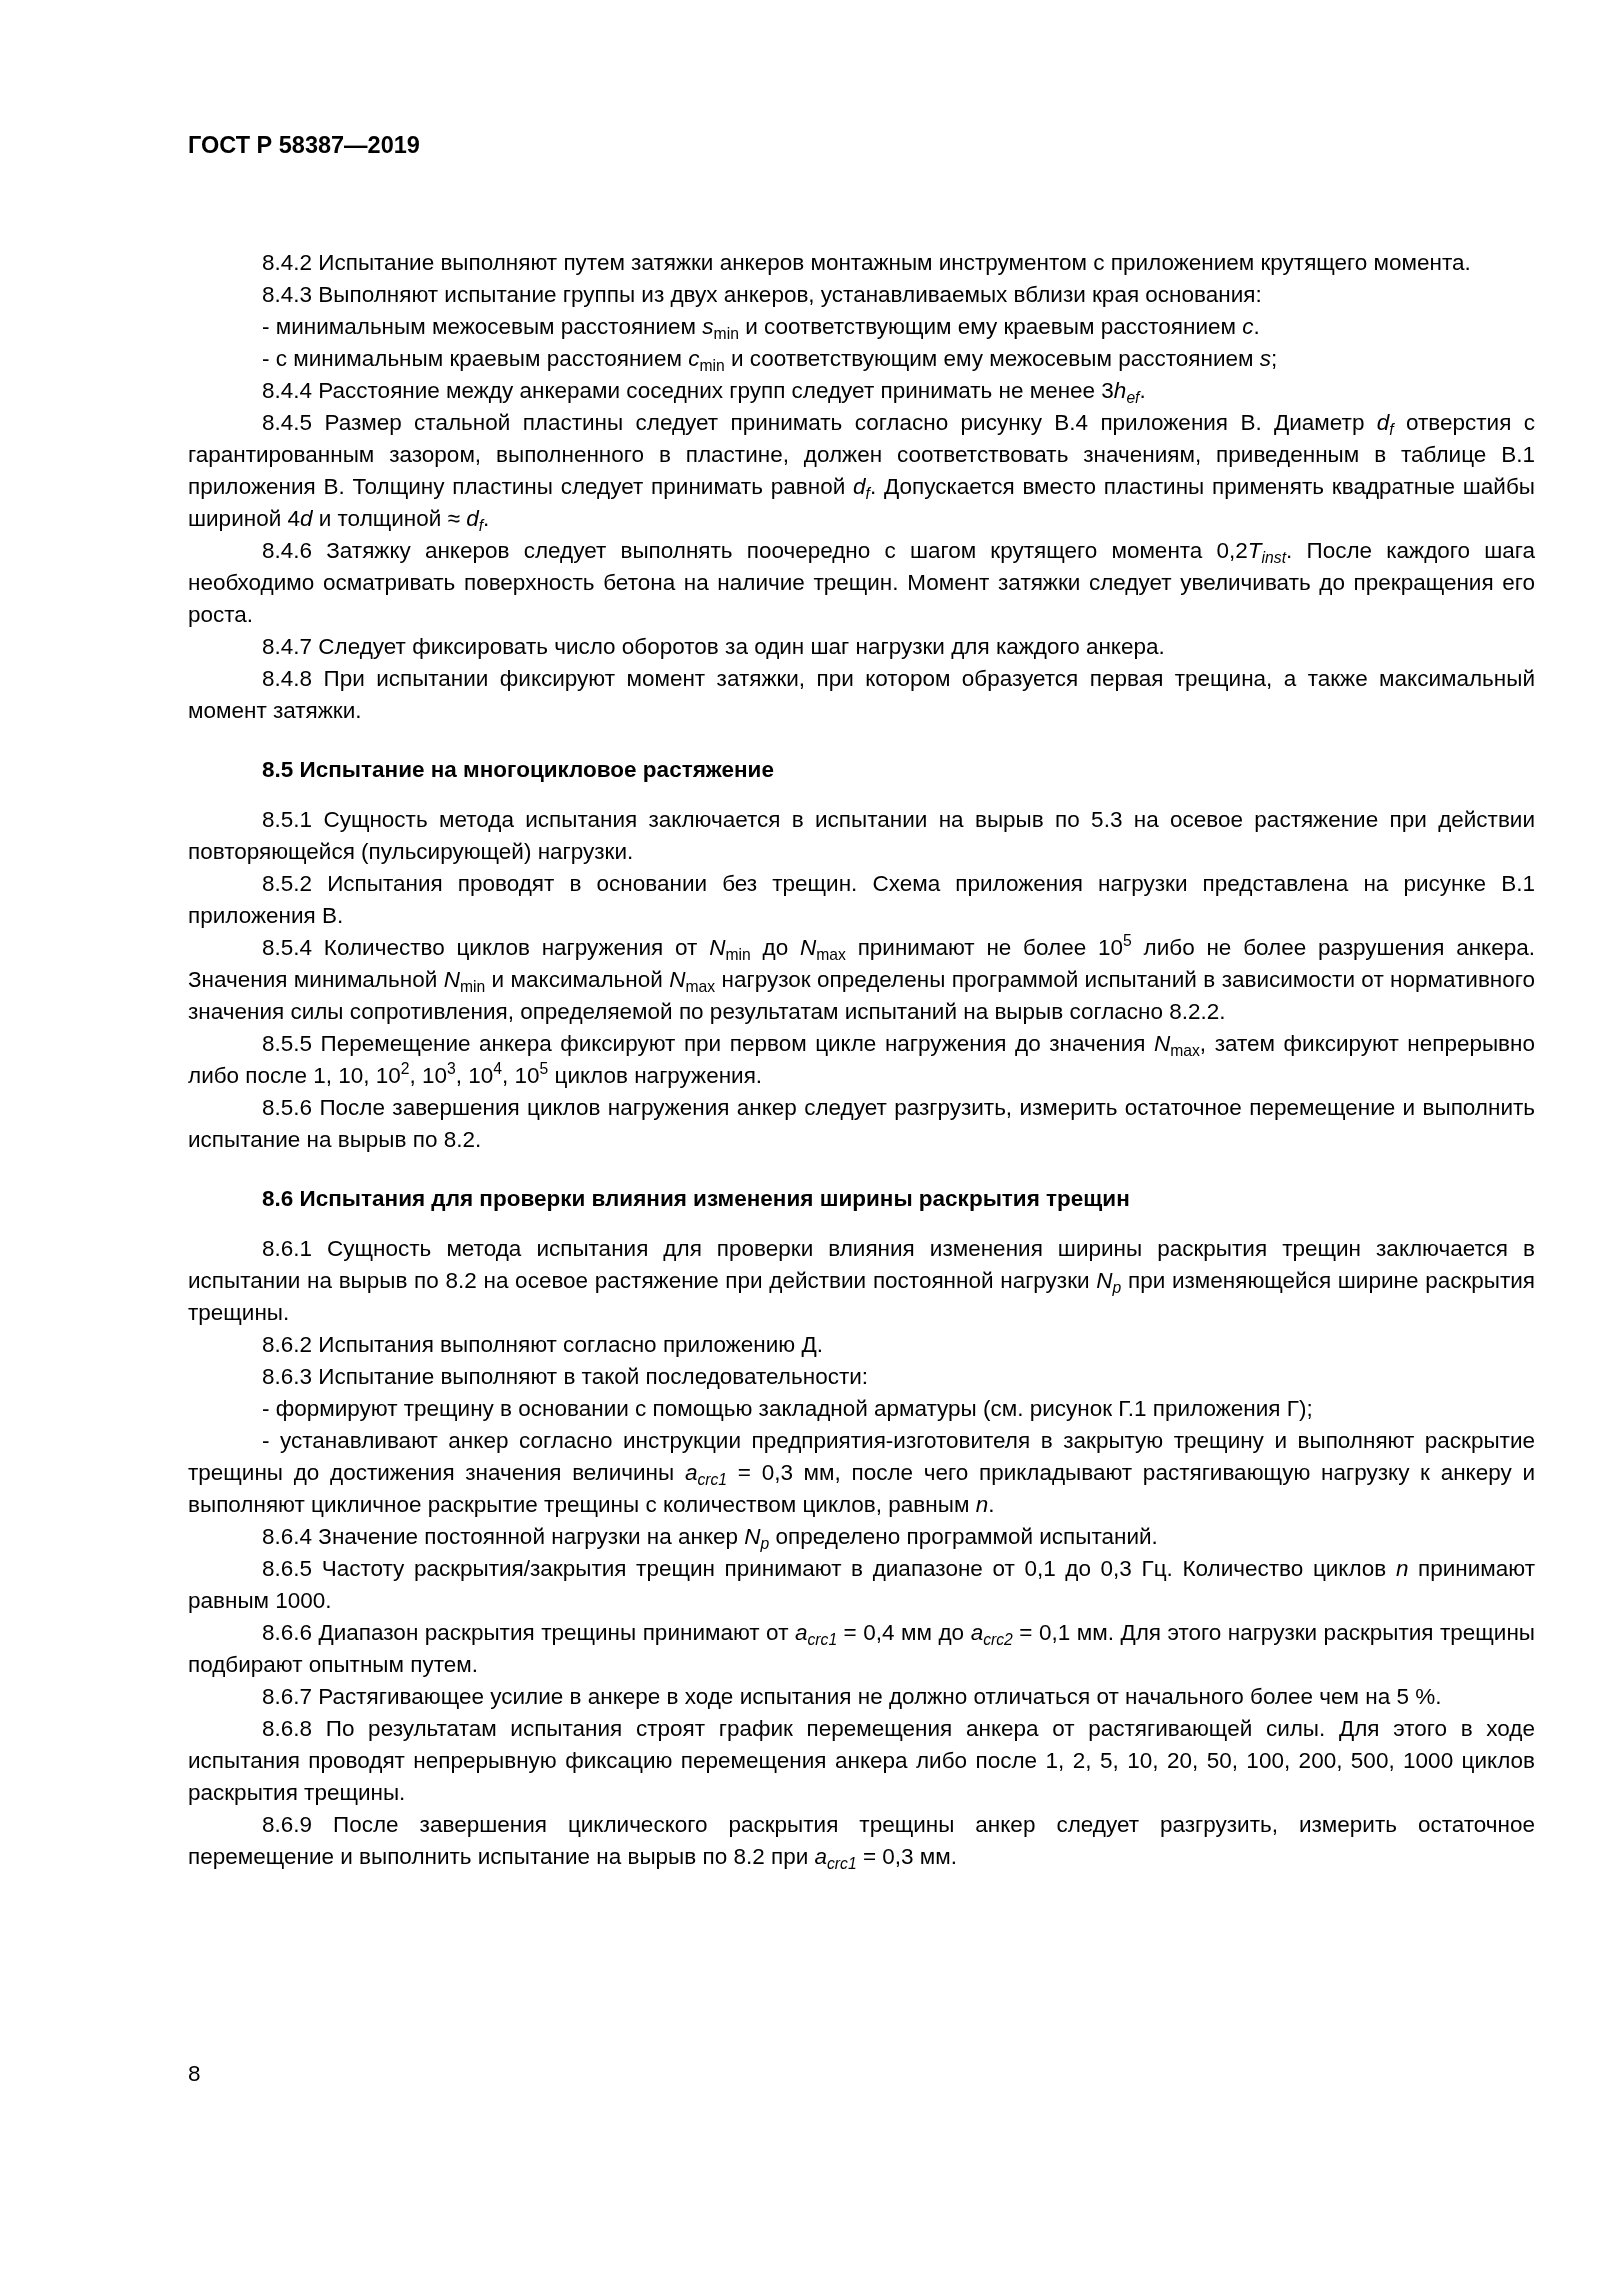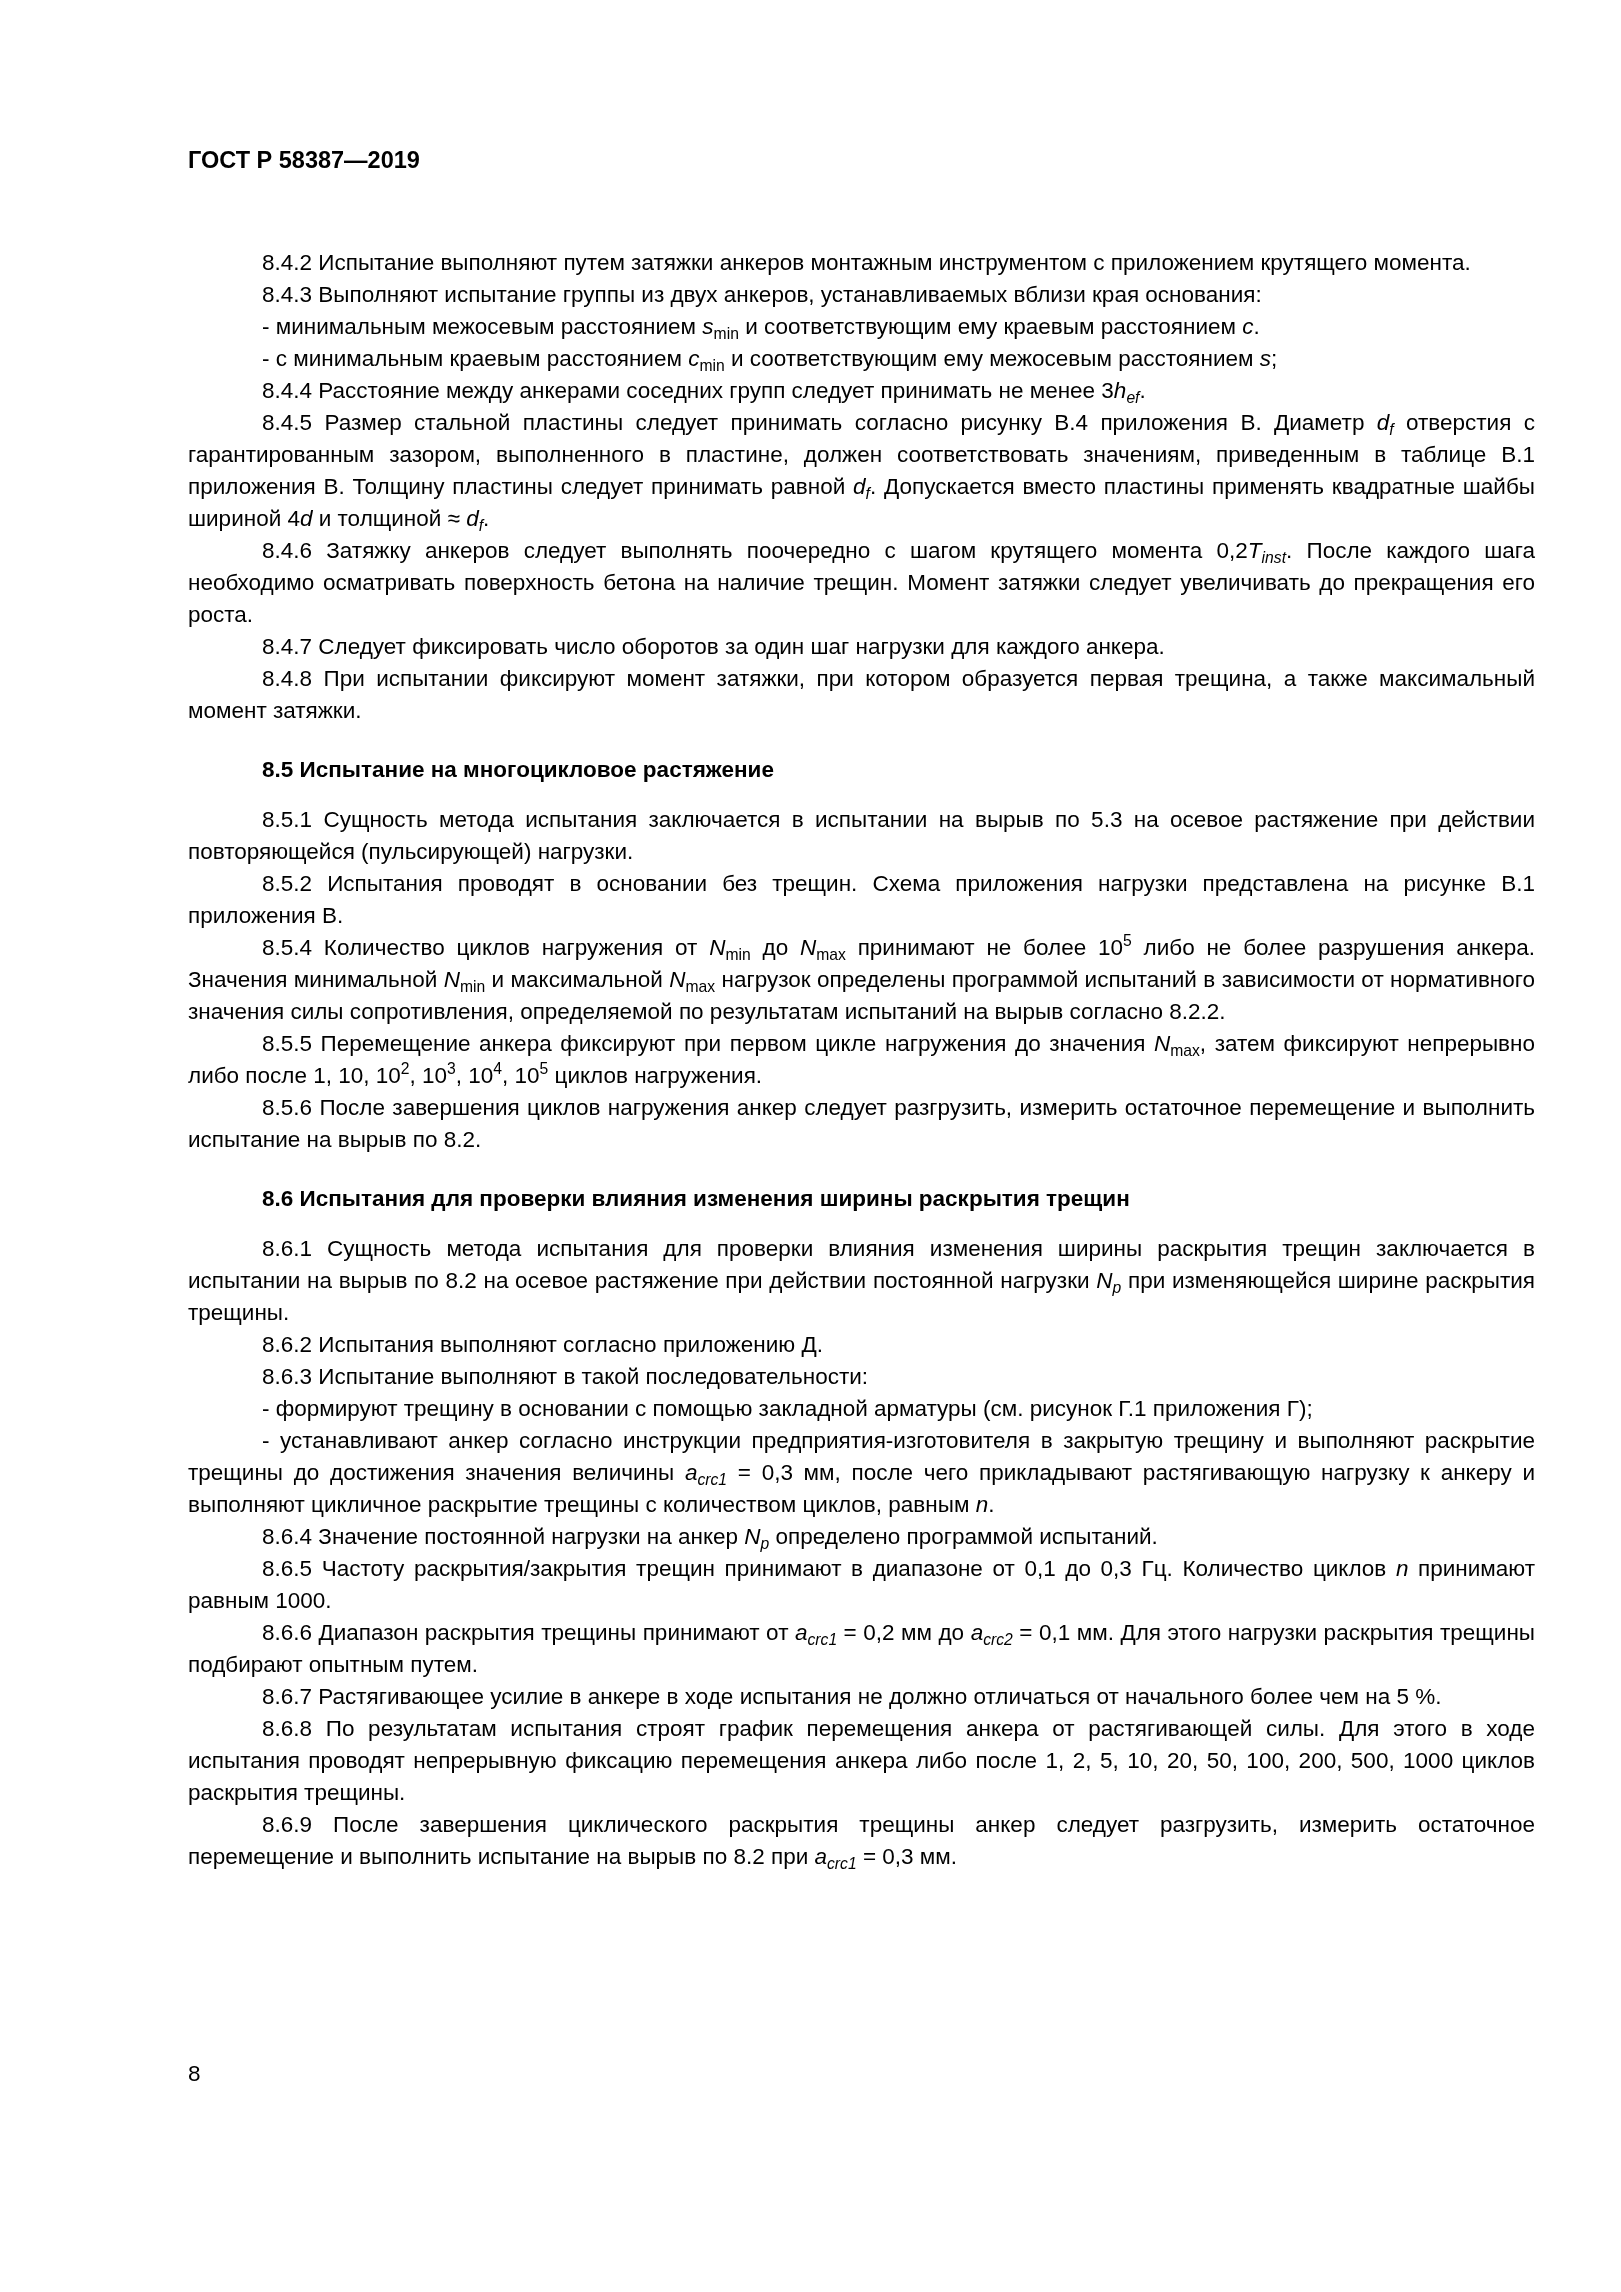--- a/index.html
+++ b/index.html
@@ -8,21 +8,21 @@
     width: 1621px;
     height: 2293px;
     background: #ffffff;
     color: #000000;
     font-family: "Liberation Sans", sans-serif;
     overflow: hidden;
   }
   .doc-header {
     position: absolute;
     left: 188px;
-    top: 147px;
+    top: 132px;
     font-size: 23.5px;
     font-weight: bold;
     white-space: nowrap;
   }
   .doc-body {
     position: absolute;
     left: 188px;
     top: 247px;
     width: 1347px;
     font-size: 22.5px;
@@ -76,21 +76,21 @@
       <p class="body-par"><span class="r-n">8.5.5 Перемещение анкера фиксируют при первом цикле нагружения до значения </span><span class="r-i">N</span><span class="r-s">max</span><span class="r-n">, затем фиксируют непрерывно либо после 1, 10, 10</span><span class="r-sup">2</span><span class="r-n">, 10</span><span class="r-sup">3</span><span class="r-n">, 10</span><span class="r-sup">4</span><span class="r-n">, 10</span><span class="r-sup">5</span><span class="r-n"> циклов нагружения.</span></p>
       <p class="body-par"><span class="r-n">8.5.6 После завершения циклов нагружения анкер следует разгрузить, измерить остаточное пере­мещение и выполнить испытание на вырыв по 8.2.</span></p>
       <p class="sec-heading"><span class="r-n">8.6 Испытания для проверки влияния изменения ширины раскрытия трещин</span></p>
       <p class="body-par"><span class="r-n">8.6.1 Сущность метода испытания для проверки влияния изменения ширины раскрытия трещин заключается в испытании на вырыв по 8.2 на осевое растяжение при действии постоянной нагрузки </span><span class="r-i">N</span><span class="r-si">p</span><span class="r-n"> при изменяющейся ширине раскрытия трещины.</span></p>
       <p class="body-par"><span class="r-n">8.6.2 Испытания выполняют согласно приложению Д.</span></p>
       <p class="body-par"><span class="r-n">8.6.3 Испытание выполняют в такой последовательности:</span></p>
       <p class="body-par"><span class="r-n">- формируют трещину в основании с помощью закладной арматуры (см. рисунок Г.1 приложе­ния Г);</span></p>
       <p class="body-par"><span class="r-n">- устанавливают анкер согласно инструкции предприятия-изготовителя в закрытую трещину и вы­полняют раскрытие трещины до достижения значения величины </span><span class="r-i">a</span><span class="r-si">crc1</span><span class="r-n"> = 0,3 мм, после чего приклады­вают растягивающую нагрузку к анкеру и выполняют цикличное раскрытие трещины с количеством циклов, равным </span><span class="r-i">n</span><span class="r-n">.</span></p>
       <p class="body-par"><span class="r-n">8.6.4 Значение постоянной нагрузки на анкер </span><span class="r-i">N</span><span class="r-si">p</span><span class="r-n"> определено программой испытаний.</span></p>
       <p class="body-par"><span class="r-n">8.6.5 Частоту раскрытия/закрытия трещин принимают в диапазоне от 0,1 до 0,3 Гц. Количество циклов </span><span class="r-i">n</span><span class="r-n"> принимают равным 1000.</span></p>
-      <p class="body-par"><span class="r-n">8.6.6 Диапазон раскрытия трещины принимают от </span><span class="r-i">a</span><span class="r-si">crc1</span><span class="r-n"> = 0,2 мм до </span><span class="r-i">a</span><span class="r-si">crc2</span><span class="r-n"> = 0,1 мм. Для этого на­грузки раскрытия трещины подбирают опытным путем.</span></p>
+      <p class="body-par"><span class="r-n">8.6.6 Диапазон раскрытия трещины принимают от </span><span class="r-i">a</span><span class="r-si">crc1</span><span class="r-n"> = 0,4 мм до </span><span class="r-i">a</span><span class="r-si">crc2</span><span class="r-n"> = 0,1 мм. Для этого на­грузки раскрытия трещины подбирают опытным путем.</span></p>
       <p class="body-par"><span class="r-n">8.6.7 Растягивающее усилие в анкере в ходе испытания не должно отличаться от начального бо­лее чем на 5 %.</span></p>
       <p class="body-par"><span class="r-n">8.6.8 По результатам испытания строят график перемещения анкера от растягивающей силы. Для этого в ходе испытания проводят непрерывную фиксацию перемещения анкера либо после 1, 2, 5, 10, 20, 50, 100, 200, 500, 1000 циклов раскрытия трещины.</span></p>
       <p class="body-par"><span class="r-n">8.6.9 После завершения циклического раскрытия трещины анкер следует разгрузить, измерить остаточное перемещение и выполнить испытание на вырыв по 8.2 при </span><span class="r-i">a</span><span class="r-si">crc1</span><span class="r-n"> = 0,3 мм.</span></p>
     </div>
 
   <div class="page-number">8</div>
 </div>
 
 
 </body></html>

